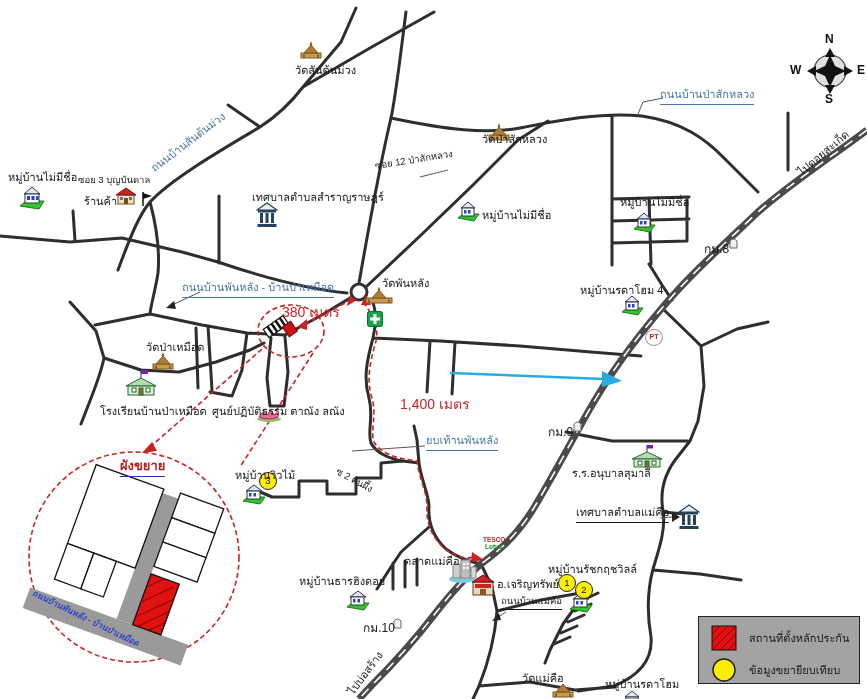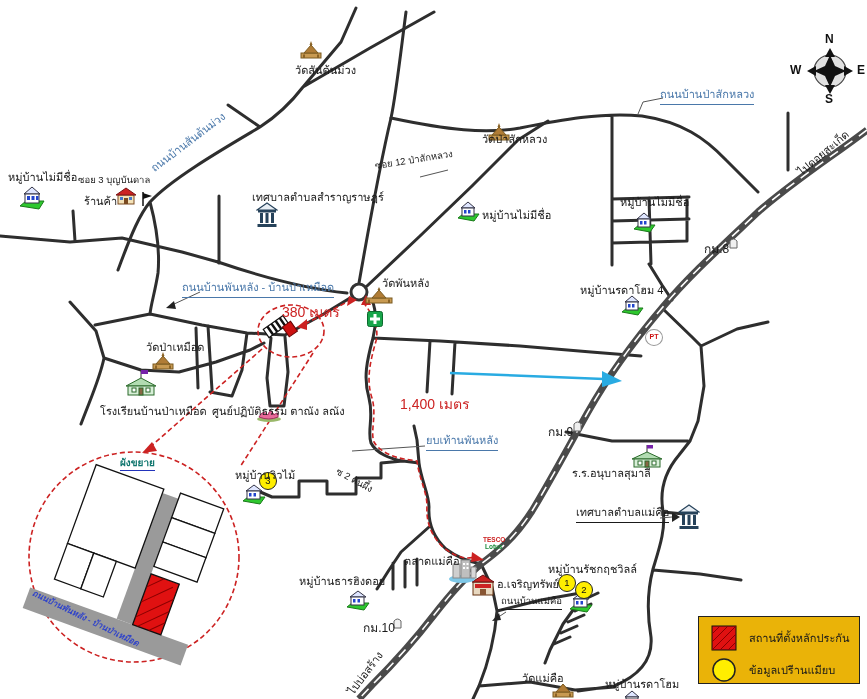--- a/index.html
+++ b/index.html
@@ -12,26 +12,26 @@
   .u{border-bottom:1px solid currentColor;padding-bottom:1px;}
   .dist{position:absolute;font-size:14px;white-space:nowrap;color:#cc2222;}
   .km{position:absolute;font-size:12px;white-space:nowrap;color:#1a1a1a;}
   .tiny{position:absolute;font-size:6.5px;line-height:7px;white-space:nowrap;font-weight:bold;}
   .icon{position:absolute;line-height:0;}
   .badge{position:absolute;width:16px;height:16px;border-radius:50%;background:#ffee00;
          border:1.5px solid #222;text-align:center;font-size:9.5px;line-height:15px;color:#111;}
   .pt-badge{position:absolute;width:16px;height:15px;border-radius:50%;background:#fff;
             border:1px solid #999;text-align:center;font-size:7px;line-height:14px;
             font-weight:bold;color:#cc1111;}
-  .inset-title{position:absolute;font-size:10px;font-weight:bold;color:#0f766e;
+  .inset-title{position:absolute;font-size:13px;font-weight:bold;color:#b91c1c;
                border-bottom:1.5px solid #2233bb;white-space:nowrap;}
   .inset-road-lbl{position:absolute;font-size:8.5px;font-style:italic;font-weight:bold;
                   color:#3346c8;white-space:nowrap;transform-origin:0 0;}
   .compass-letter{position:absolute;font-size:12px;font-weight:bold;color:#111;}
-  .legend{position:absolute;left:698px;top:616px;width:160px;height:66px;background:#eab308;
+  .legend{position:absolute;left:698px;top:616px;width:160px;height:66px;background:#a3a3a3;
           border:1.6px solid #222;}
   .legend-row{position:absolute;left:12px;display:flex;align-items:center;gap:12px;}
   .legend .lbl{position:static;}
   .rot{transform-origin:0 50%;}
 </style>
 </head>
 <body>
 
 <div id="map">
 
@@ -353,17 +353,17 @@
       <svg width="26" height="26">
           <rect x="1" y="1" width="24" height="24" fill="#e01111" stroke="#111"></rect>
           <path d="M1,9 L9,1 M1,17 L17,1 M1,25 L25,1 M9,25 L25,9 M17,25 L25,17" stroke="#8a0000" stroke-width="1" fill="none"></path>
         </svg>
       <span class="lbl">สถานที่ตั้งหลักประกัน</span>
     </div>
     <div class="legend-row" style="top:40px">
       <svg width="26" height="26">
           <circle cx="13" cy="13" r="11" fill="#ffee00" stroke="#222" stroke-width="1.5"></circle>
         </svg>
-      <span class="lbl">ข้อมูลเปรีานแมียบ</span>
+      <span class="lbl">ข้อมูงขยายียบเทียบ</span>
     </div>
   </div>
 
 </div>
 
 </body></html>

